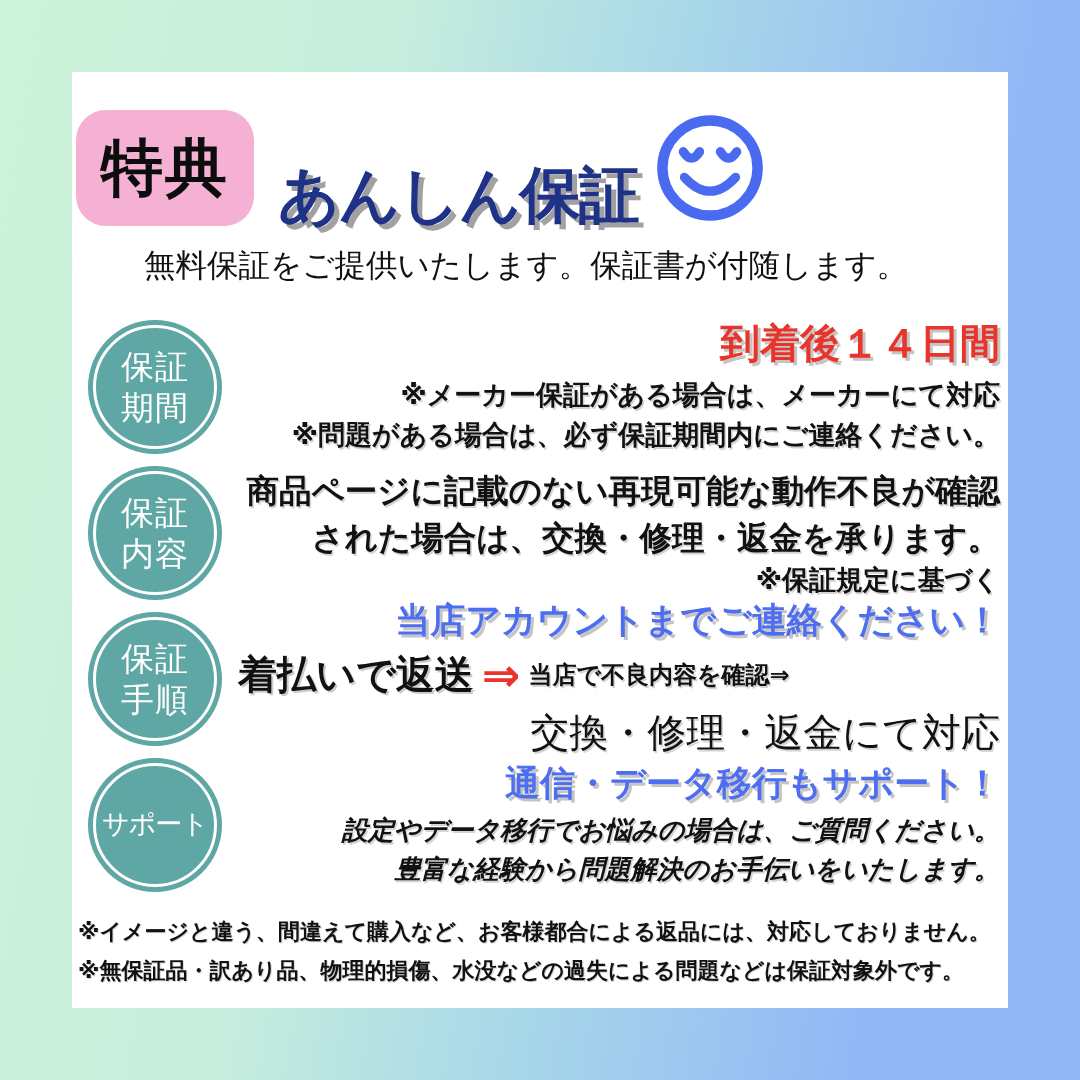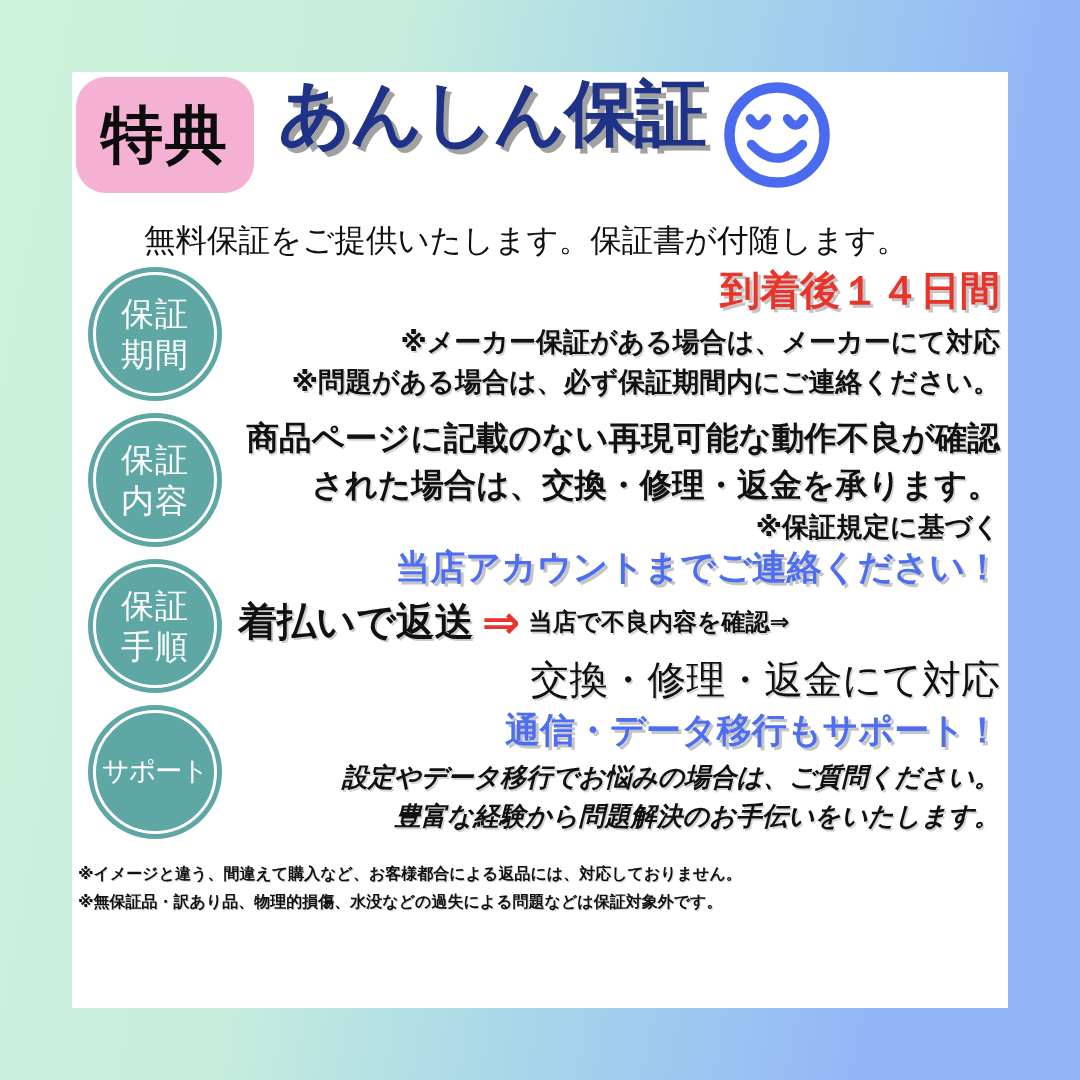--- a/index.html
+++ b/index.html
@@ -20,40 +20,41 @@
     left: 72px;
     top: 72px;
     width: 936px;
     height: 936px;
     background: #ffffff;
     box-sizing: border-box;
   }
   
   .header {
     display: flex;
-    align-items: flex-start;
+    align-items: flex-end;
     padding: 5px 4px 0 4px;
     height: 124px;
+    margin-top: 25px;
   }
   .badge {
     flex: 0 0 178px;
     height: 116px;
     background: #f4b1d4;
     border-radius: 30px;
     display: flex;
     align-items: center;
     justify-content: center;
     font-size: 62px;
     font-weight: bold;
     color: #0d0d0d;
     letter-spacing: 2px;
   }
   .title {
     margin-left: 24px;
-    font-size: 72px;
+    font-size: 61px;
     font-weight: bold;
     color: #1e3287;
     letter-spacing: -2px;
     white-space: nowrap;
     text-shadow: 5px 5px 0 rgba(130,130,130,0.75);
     line-height: 1;
   }
   .smiley {
     margin-left: 14px;
     width: 116px;
@@ -63,21 +64,21 @@
   }
   
   .intro {
     margin: 16px 0 0 72px;
     font-size: 31.5px;
     font-weight: 500;
     line-height: 1.5;
     white-space: nowrap;
   }
   
-  .rows { margin-top: 0; }
+  .rows { margin-top: 28px; }
   .row {
     display: flex;
     align-items: center;
     height: 140px;
     margin: 0 8px 6px 16px;
   }
   .circle {
     flex: 0 0 134px;
     width: 134px;
     height: 134px;
@@ -176,21 +177,21 @@
     font-size: 39px;
     font-weight: normal;
     margin-left: 270px;
     margin-top: 4px;
     text-shadow: 1.5px 1.5px 0 rgba(170,170,170,0.5);
     white-space: nowrap;
   }
   
   .footer {
     margin: 18px 6px 0 6px;
-    font-size: 16px;
+    font-size: 22px;
     font-weight: bold;
     line-height: 1.75;
     text-shadow: 1px 1px 0 rgba(170,170,170,0.5);
     white-space: nowrap;
   }
 </style>
 </head>
 <body>
 
 <div class="card">

